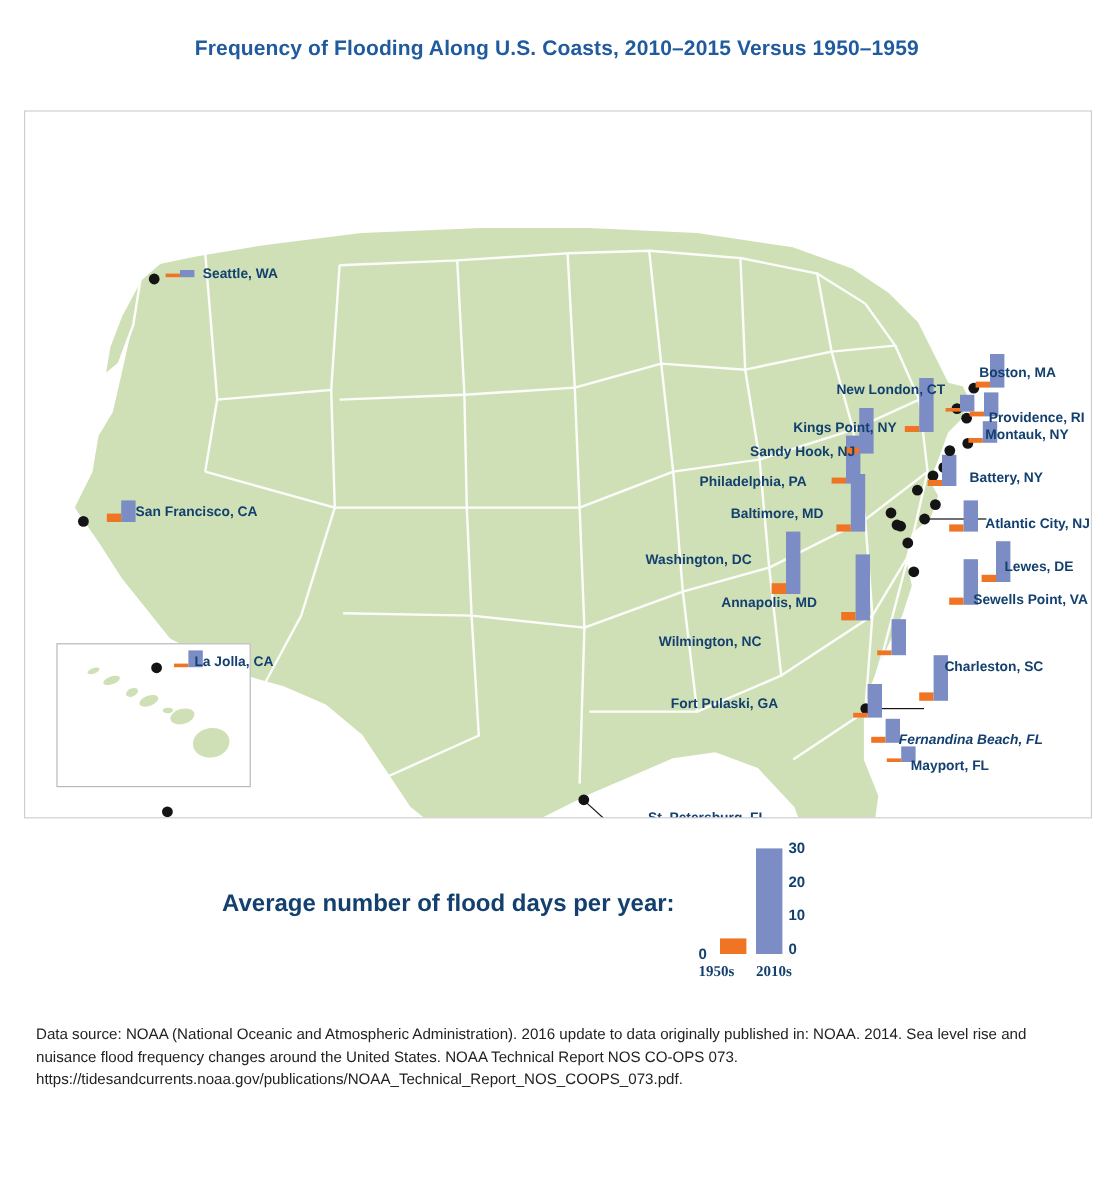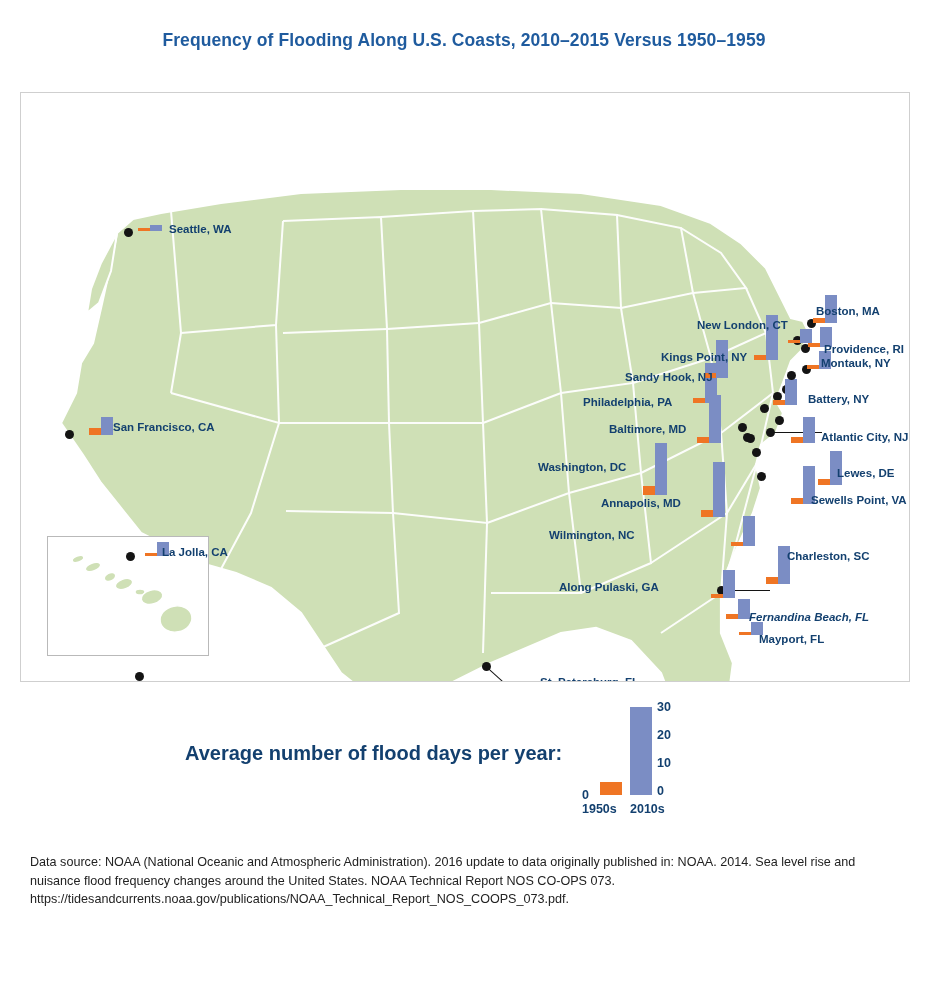--- a/index.html
+++ b/index.html
@@ -123,20 +123,21 @@
     font-size: 12.5px;
     font-weight: bold;
     color: #13406f;
   }
   .legend-axis-label {
     position: absolute;
     top: 112px;
     font-size: 12.5px;
     font-weight: bold;
     color: #13406f;
+    font-family: Liberation Serif, serif;
   }
   #footer {
     position: absolute;
     left: 30px;
     top: 853px;
     width: 870px;
     color: #222222;
     font-size: 12.6px;
     line-height: 18.5px;
   }
@@ -249,21 +250,21 @@
       <div class="site-dot" style="left: 696px; top: 493px;"></div>
       <div class="barpair" style="left: 745px; top: 489px; width: 26px; height: 2px;">
         <div class="bar-old" style="left: 0px; height: 7px;"></div>
         <div class="bar-new" style="left: 12px; height: 38px;"></div>
       </div>
       <div class="site-label lbl-right" style="left: 766px; top: 457px;">Charleston, SC</div>
       <div class="barpair" style="left: 690px; top: 503px; width: 26px; height: 2px;">
         <div class="bar-old" style="left: 0px; height: 4px;"></div>
         <div class="bar-new" style="left: 12px; height: 28px;"></div>
       </div>
-      <div class="site-label lbl-left" style="left: 538px; top: 488px;">Along Pulaski, GA</div>
+      <div class="site-label lbl-left" style="left: 538px; top: 488px;">Fort Pulaski, GA</div>
       <div class="site-dot" style="left: 736px; top: 379px;"></div>
       <div class="barpair" style="left: 710px; top: 451px; width: 26px; height: 2px;">
         <div class="bar-old" style="left: 0px; height: 4px;"></div>
         <div class="bar-new" style="left: 12px; height: 30px;"></div>
       </div>
       <div class="site-label lbl-left" style="left: 528px; top: 436px;">Wilmington, NC</div>
       <div class="site-dot" style="left: 731px; top: 355px;"></div>
       <div class="barpair" style="left: 770px; top: 409px; width: 26px; height: 2px;">
         <div class="bar-old" style="left: 0px; height: 6px;"></div>
         <div class="bar-new" style="left: 12px; height: 38px;"></div>

